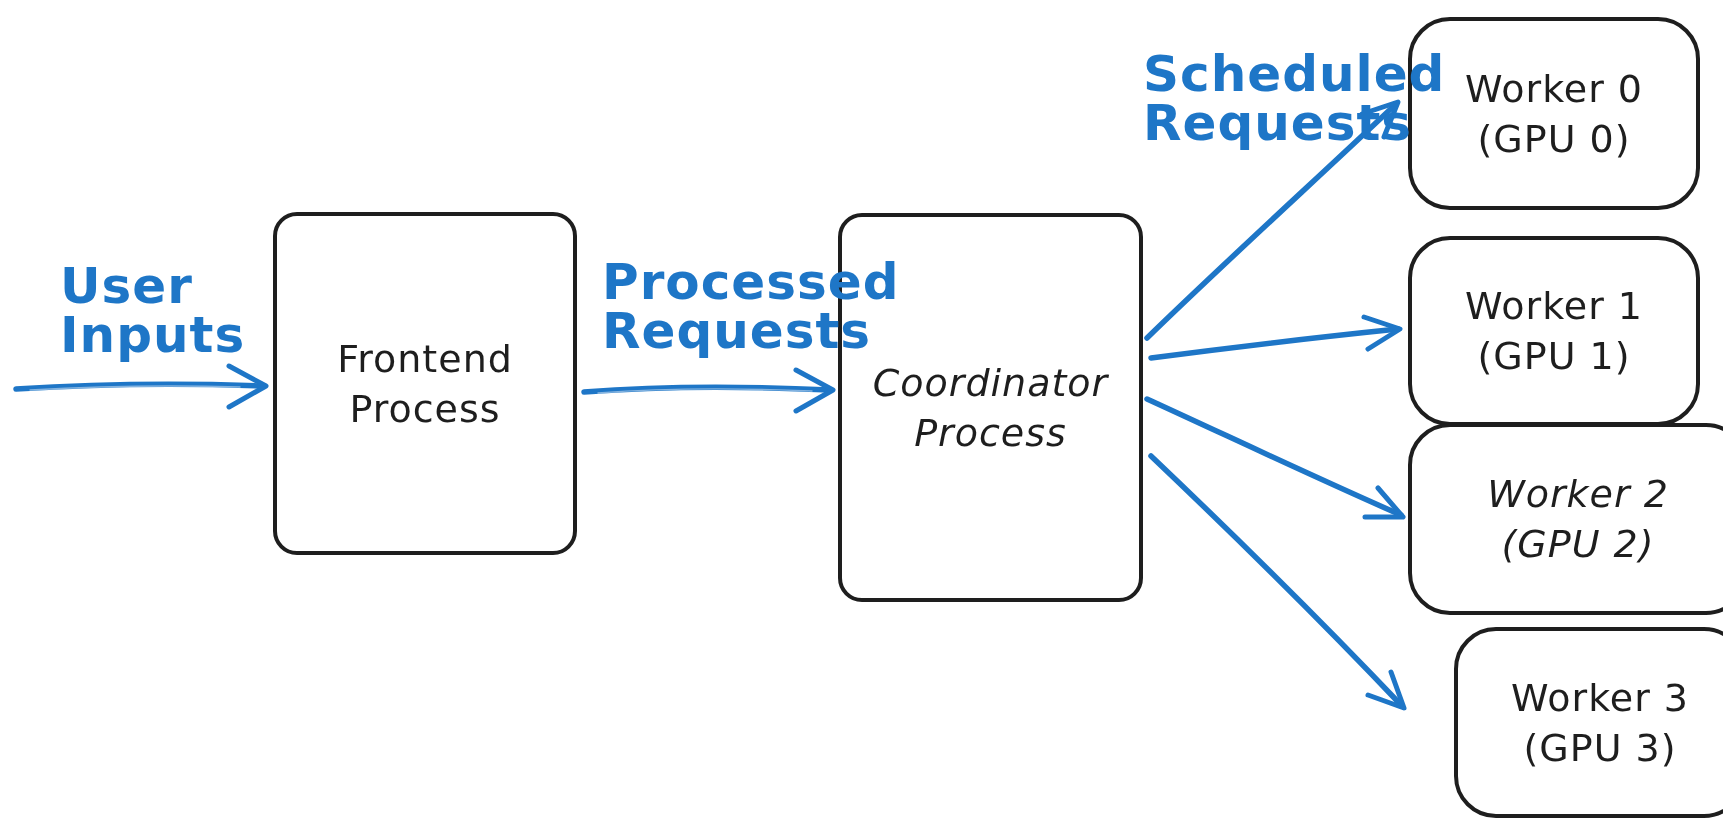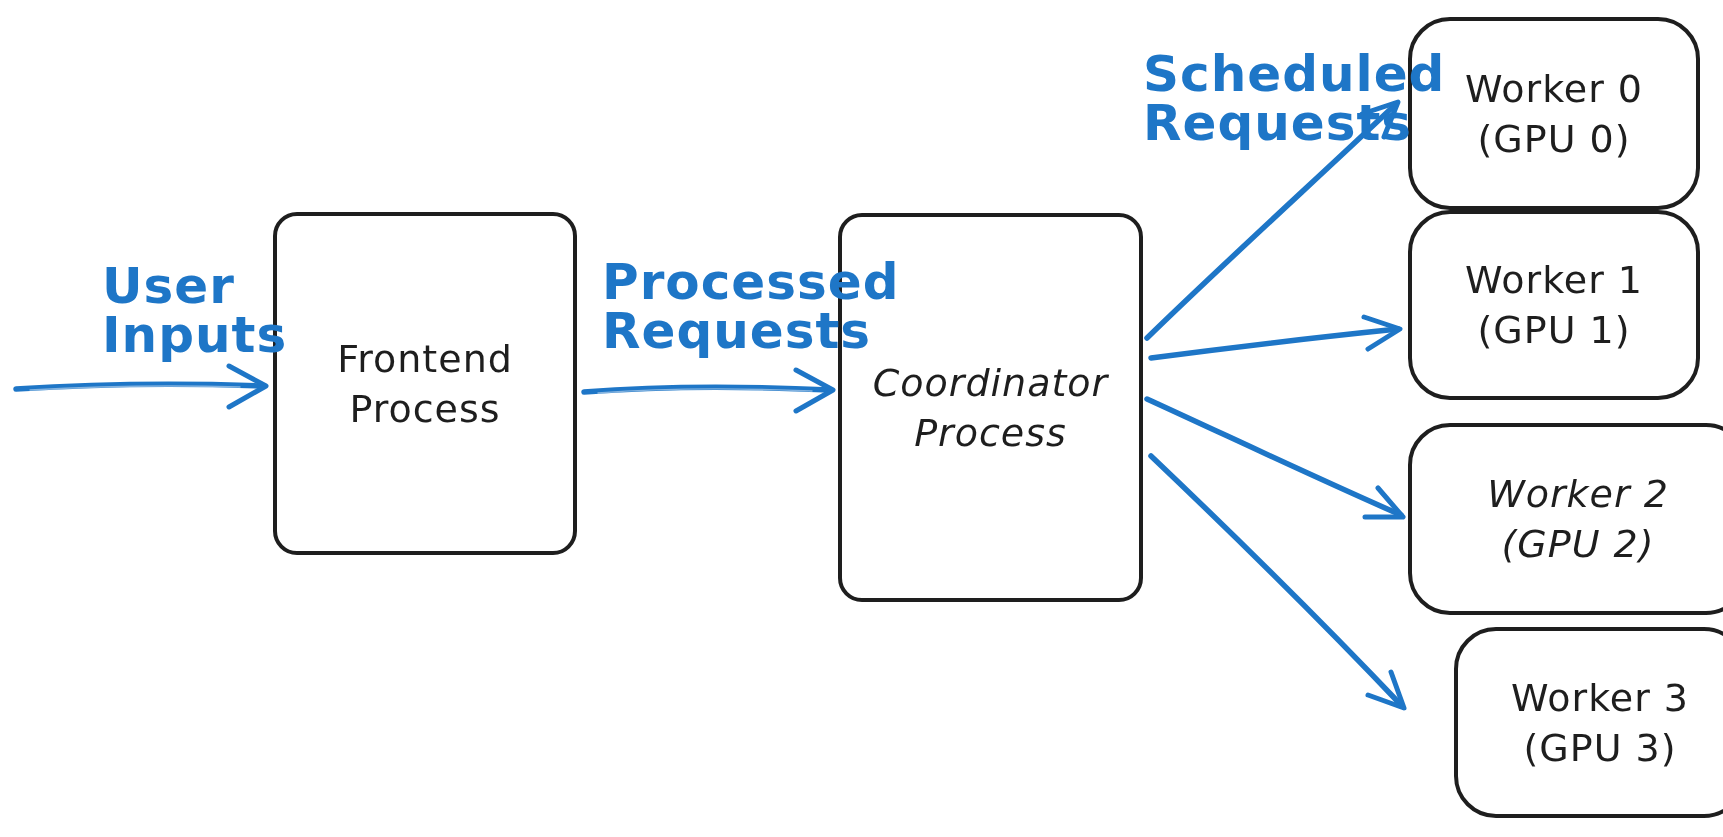--- a/index.html
+++ b/index.html
@@ -114,36 +114,36 @@
   <div class="node node-big" style="left:838px; top:213px; width:305px; height:389px;font-style:italic;">
     <div class="line">Coordinator</div>
     <div class="line">Process</div>
   </div>
 
   <div class="node node-worker" style="left:1408px; top:17px; width:292px; height:193px;">
     <div class="line">Worker 0</div>
     <div class="line">(GPU 0)</div>
   </div>
 
-  <div class="node node-worker" style="left:1408px; top:210px; width:292px; height:190px;">
+  <div class="node node-worker" style="left:1408px; top:236px; width:292px; height:190px;">
     <div class="line">Worker 1</div>
     <div class="line">(GPU 1)</div>
   </div>
 
   <div class="node node-worker" style="left:1408px; top:423px; width:340px; height:192px;font-style:italic;">
     <div class="line">Worker 2</div>
     <div class="line">(GPU 2)</div>
   </div>
 
   <div class="node node-worker" style="left:1408px; top:627px; width:292px; height:191px;margin-left:46px;">
     <div class="line">Worker 3</div>
     <div class="line">(GPU 3)</div>
   </div>
 
-  <div class="edge-label" style="left:60px; top:262px;margin-left:42px;">
+  <div class="edge-label" style="left:60px; top:262px;">
     <div class="line">User</div>
     <div class="line">Inputs</div>
   </div>
 
   <div class="edge-label" style="left:602px; top:258px;">
     <div class="line">Processed</div>
     <div class="line">Requests</div>
   </div>
 
   <div class="edge-label" style="left:1143px; top:50px;">

